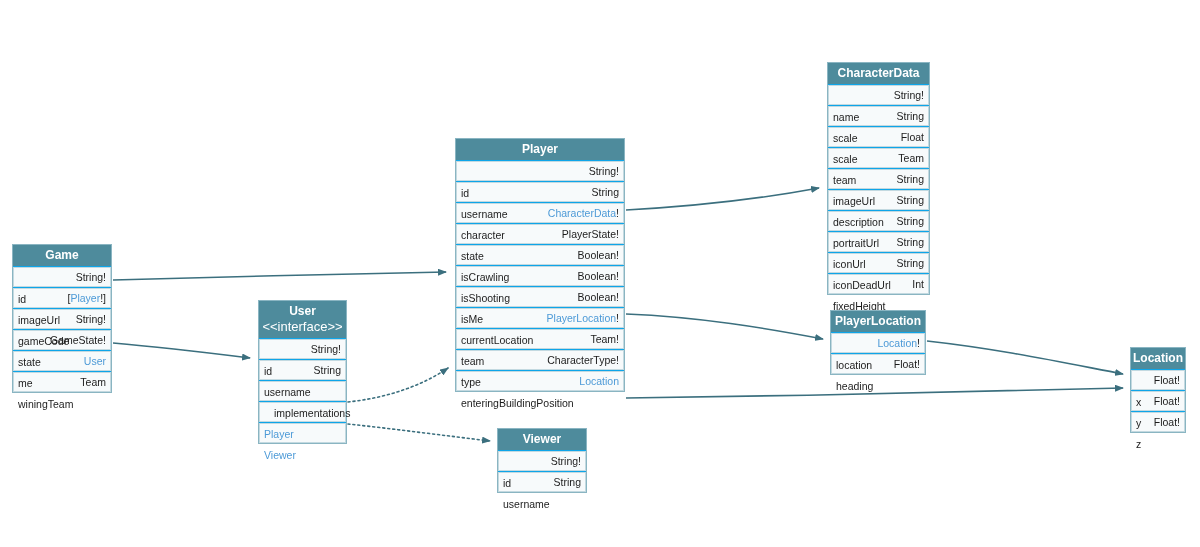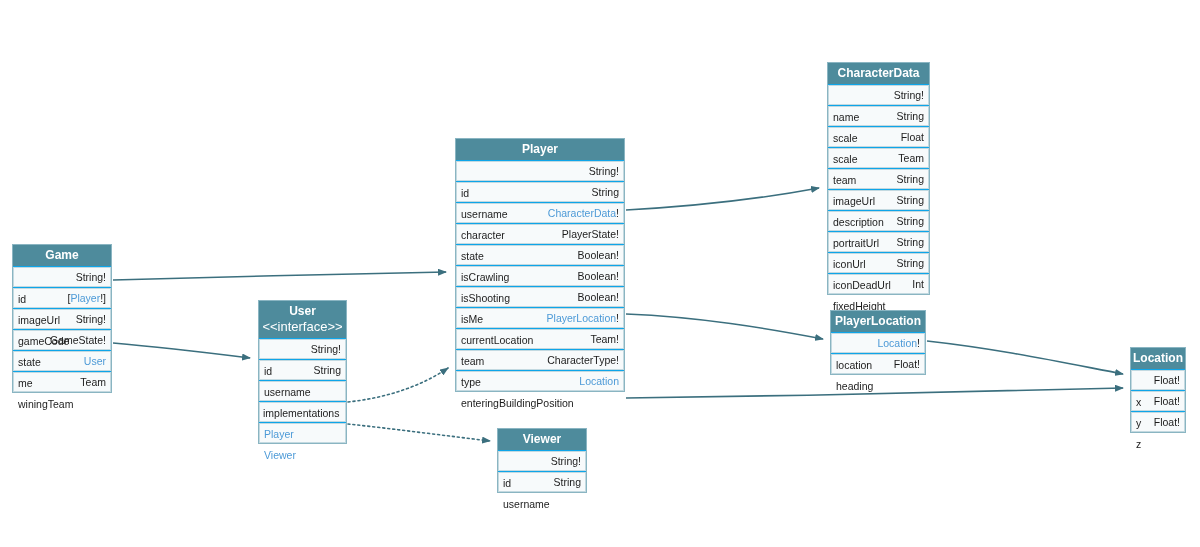--- a/index.html
+++ b/index.html
@@ -35,21 +35,21 @@
     height:20px;
     margin-top:1px;
     padding:0 4px;
     background:var(--row-bg);
     border:1px solid var(--row-border);
     font-size:10.5px;
     color:var(--text);
     white-space:nowrap;
     cursor:pointer;
   }
-  .row.section{justify-content:flex-start;padding-left:3px;}
+  .row.section{justify-content:flex-start;padding-left:14px;}
   .fname{color:var(--text);margin-top:44px;}
   .fname.link,.t.link{color:var(--link);}
   .ftype{display:flex;align-items:center;}
   .t{color:var(--text);}
 </style>
 </head>
 <body>
 
 <div id="canvas" style="width: 1200px; height: 547px; background: rgb(255, 255, 255);">
   <svg class="edges" xmlns="http://www.w3.org/2000/svg" width="1200" height="547">

